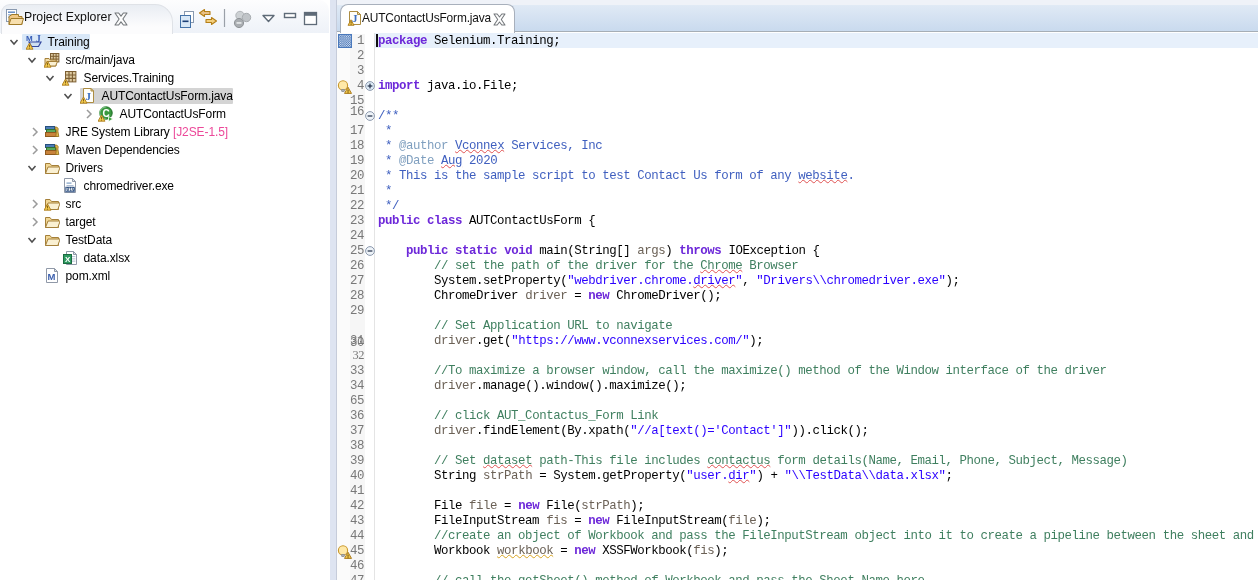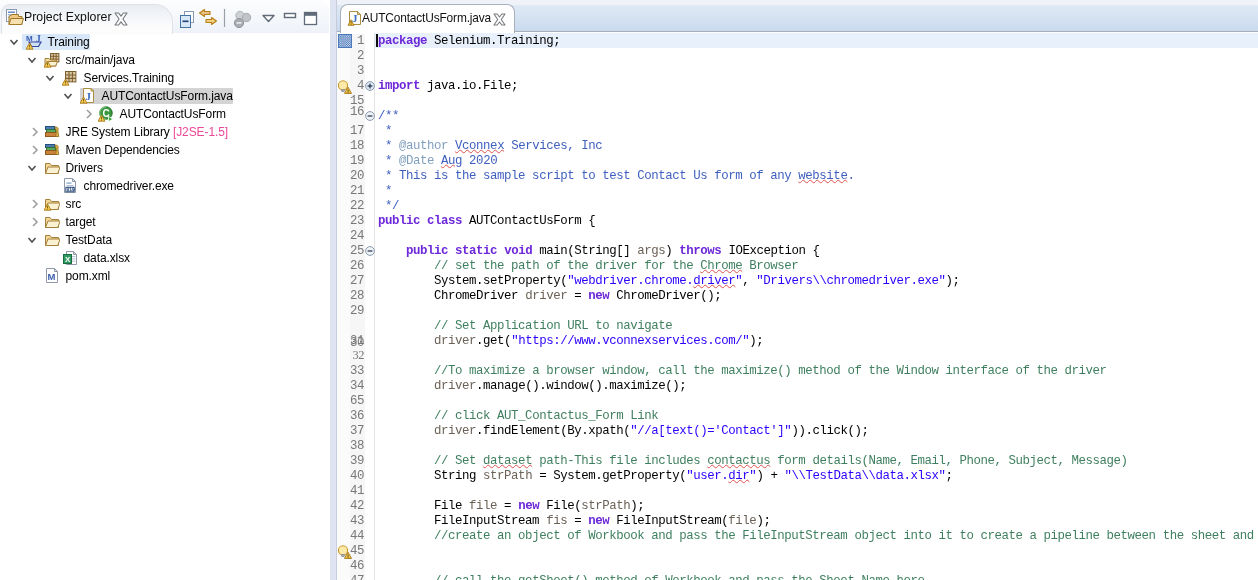--- a/index.html
+++ b/index.html
@@ -335,20 +335,21 @@
       <div class="cl" style="top: 300px;">        <span class="vr">driver</span>.get(<span class="st">"https://www.vconnexservices.com/"</span>);</div>
       <div class="cl" style="top: 330px;">        <span class="cm">//To maximize a browser window, call the maximize() method of the Window interface of the driver</span></div>
       <div class="cl" style="top: 345px;">        <span class="vr">driver</span>.manage().window().maximize();</div>
       <div class="cl" style="top: 375px;">        <span class="cm">// click AUT_Contactus_Form Link</span></div>
       <div class="cl" style="top: 390px;">        <span class="vr">driver</span>.findElement(By.<span class="it">xpath</span>(<span class="st">"//a[text()='Contact']"</span>)).click();</div>
       <div class="cl" style="top: 420px;">        <span class="cm">// Set <span class="sp">dataset</span> path-This file includes <span class="sp">contactus</span> form details(Name, Email, Phone, Subject, Message)</span></div>
       <div class="cl" style="top: 435px;">        String <span class="vr">strPath</span> = System.<span class="it">getProperty</span>(<span class="st">"user.<span class="sp">dir</span>"</span>) + <span class="st">"\\TestData\\data.xlsx"</span>;</div>
       <div class="cl" style="top: 465px;">        File <span class="vr">file</span> = <span class="kw">new</span> File(<span class="vr">strPath</span>);</div>
       <div class="cl" style="top: 480px;">        FileInputStream <span class="vr">fis</span> = <span class="kw">new</span> FileInputStream(<span class="vr">file</span>);</div>
       <div class="cl" style="top: 495px;">        <span class="cm">//create an object of Workbook and pass the FileInputStream object into it to create a pipeline between the sheet and</span></div>
+      <div class="cl" style="top: 510px;">        Workbook <span class="vr wn">workbook</span> = <span class="kw">new</span> XSSFWorkbook(<span class="vr">fis</span>);</div>
       <div class="cl" style="top: 540px;">        <span class="cm">// call the getSheet() method of Workbook and pass the Sheet Name here</span></div>
     </div>
   <div id="caret"></div>
   <svg width="16" height="16" style="position:absolute;left:1px;top:34px">
     <defs>
         <pattern id="chk" width="2.2" height="2.2" patternUnits="userSpaceOnUse">
       <rect width="2.2" height="2.2" fill="#e8eef7"></rect>
       <rect width="1.2" height="1.2" fill="#3b6cb3"></rect>
       <rect x="1.1" y="1.1" width="1.2" height="1.2" fill="#3b6cb3"></rect>
     </pattern>

